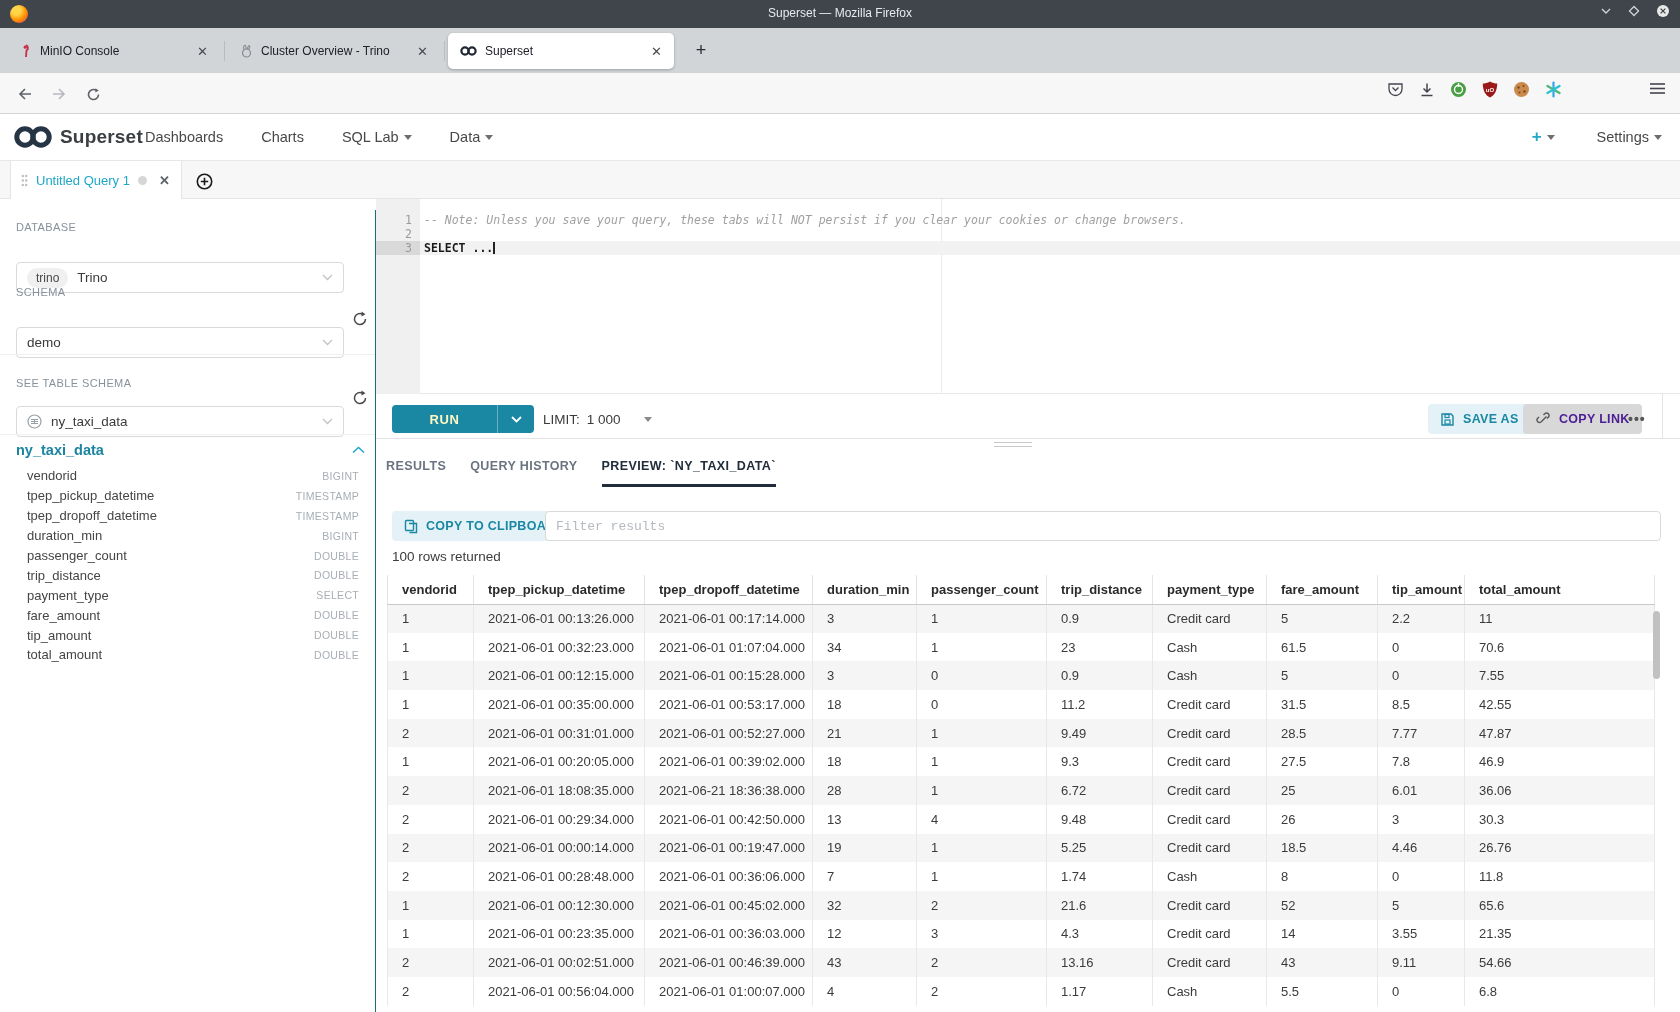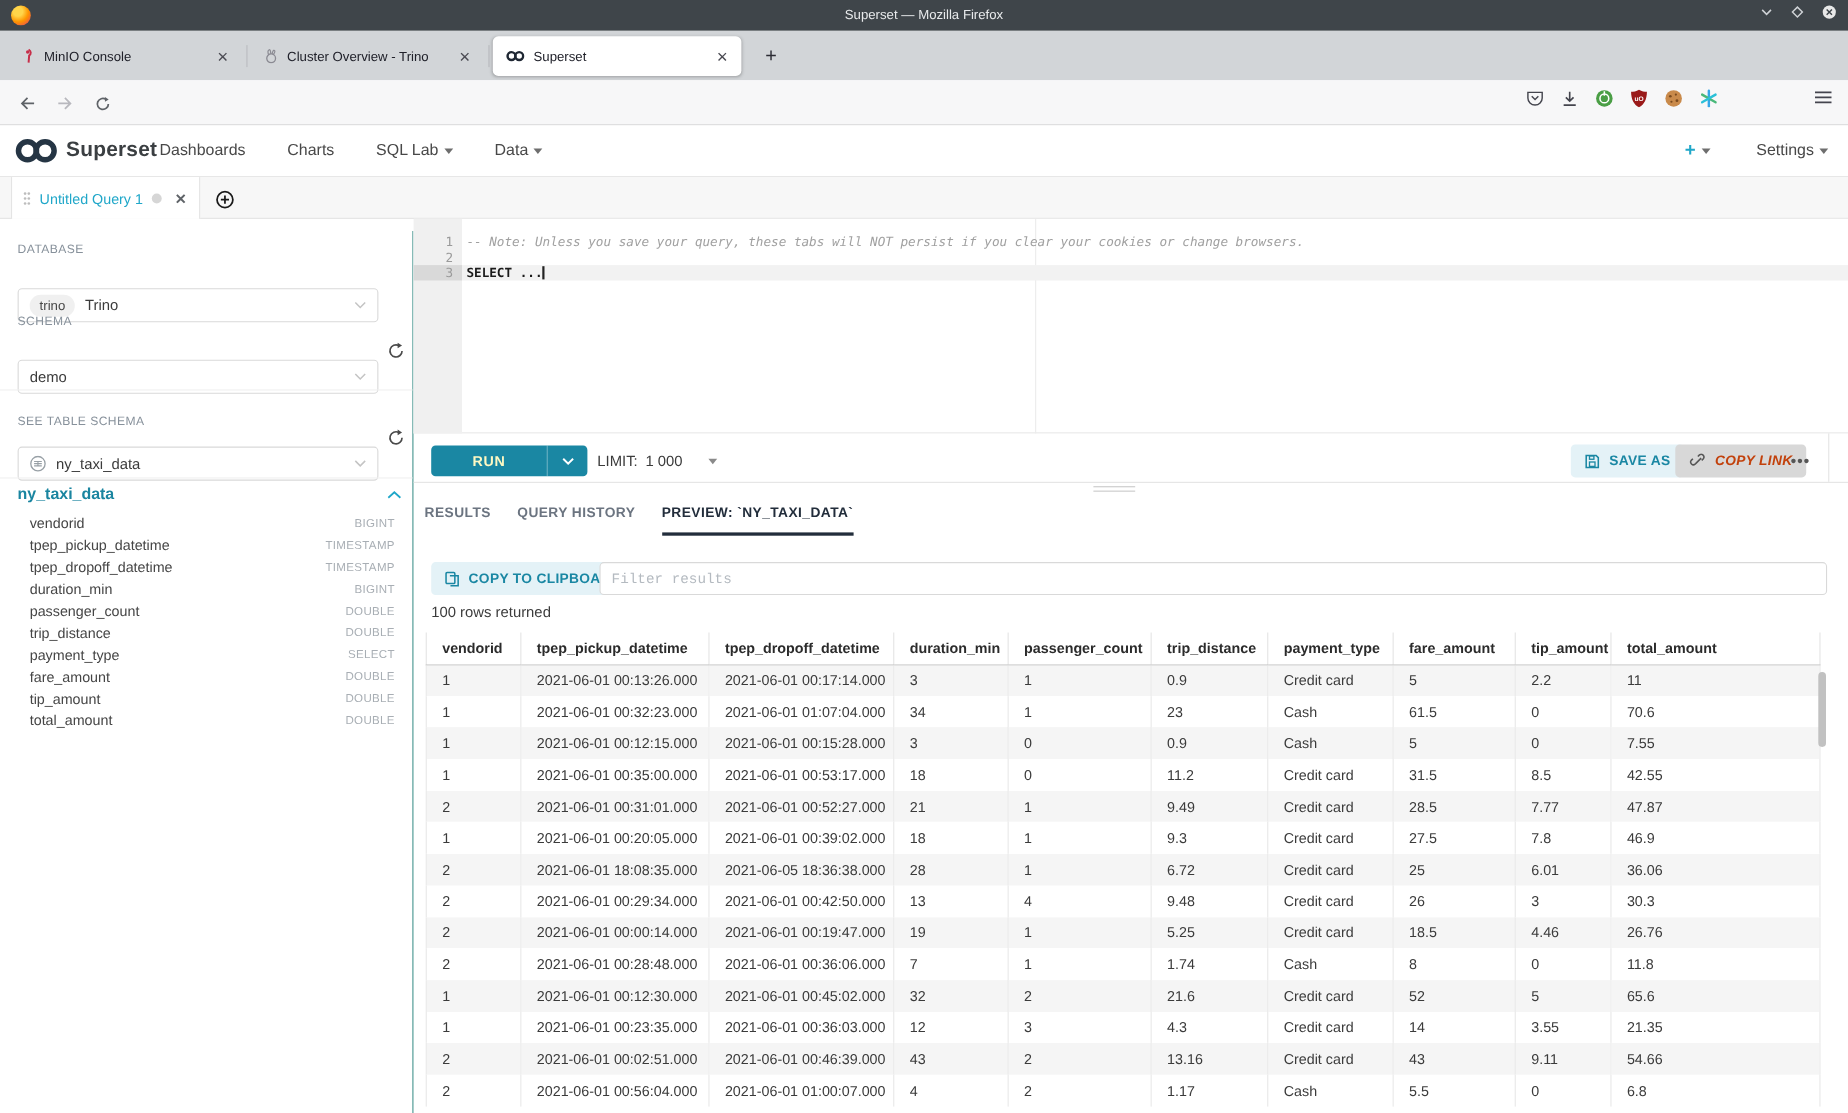--- a/index.html
+++ b/index.html
@@ -86,21 +86,21 @@
             display:flex; align-items:center; color:#fef9c3; }
   .runbtn .rlabel { width:105px; text-align:center; font-size:13px; font-weight:bold; letter-spacing:.6px; }
   .runbtn .rsplit { width:1px; height:28px; background:rgba(255,255,255,.35); }
   .runbtn .rchev { flex:1; display:flex; justify-content:center; }
   .limitwrap { left:167px; top:206px; height:28px; display:flex; align-items:center; gap:7px; }
   .limit-label,.limit-val { font-size:13.5px; color:#3b3b3b; }
   .limit-caret { margin-left:16px; border-top-color:#8a8a8a; }
   .btn-light { height:30px; border-radius:4px; display:flex; align-items:center; gap:8px;
                font-size:12.5px; font-weight:bold; letter-spacing:.3px; padding:0 12px; }
   .saveas { left:1052px; top:205px; background:#e4f2f7; color:#1a87a3; }
-  .copylink { left:1147px; top:205px; background:#d8d8d8; color:#c2410c;font-style:italic; }
+  .copylink { left:1147px; top:205px; background:#d8d8d8; color:#4c1d95; }
   .morebtn { left:1246px; top:205px; height:30px; display:flex; align-items:center; color:#565656;
              font-weight:bold; font-size:14px; letter-spacing:1px; padding:0 6px; }
 
   .pane-div { left:0; top:239px; width:1304px; height:1px; background:#e4e4e4; }
   .draghandle { left:618px; top:243px; width:38px; }
   .draghandle div { height:1px; background:#c9c9c9; margin-bottom:3px; }
 
   .rtabs { left:10px; top:260px; display:flex; gap:24px; }
   .rtab { font-size:12.5px; font-weight:600; color:#6b7480; letter-spacing:.4px; padding-bottom:11px; }
   .rtab.active { color:#222d3b; border-bottom:3px solid #222d3b; }
@@ -557,21 +557,21 @@
           <td>1</td>
           <td>9.3</td>
           <td>Credit card</td>
           <td>27.5</td>
           <td>7.8</td>
           <td>46.9</td>
         </tr>
         <tr>
           <td>2</td>
           <td>2021-06-01 18:08:35.000</td>
-          <td>2021-06-05 18:36:38.000</td>
+          <td>2021-06-21 18:36:38.000</td>
           <td>28</td>
           <td>1</td>
           <td>6.72</td>
           <td>Credit card</td>
           <td>25</td>
           <td>6.01</td>
           <td>36.06</td>
         </tr>
         <tr>
           <td>2</td>

